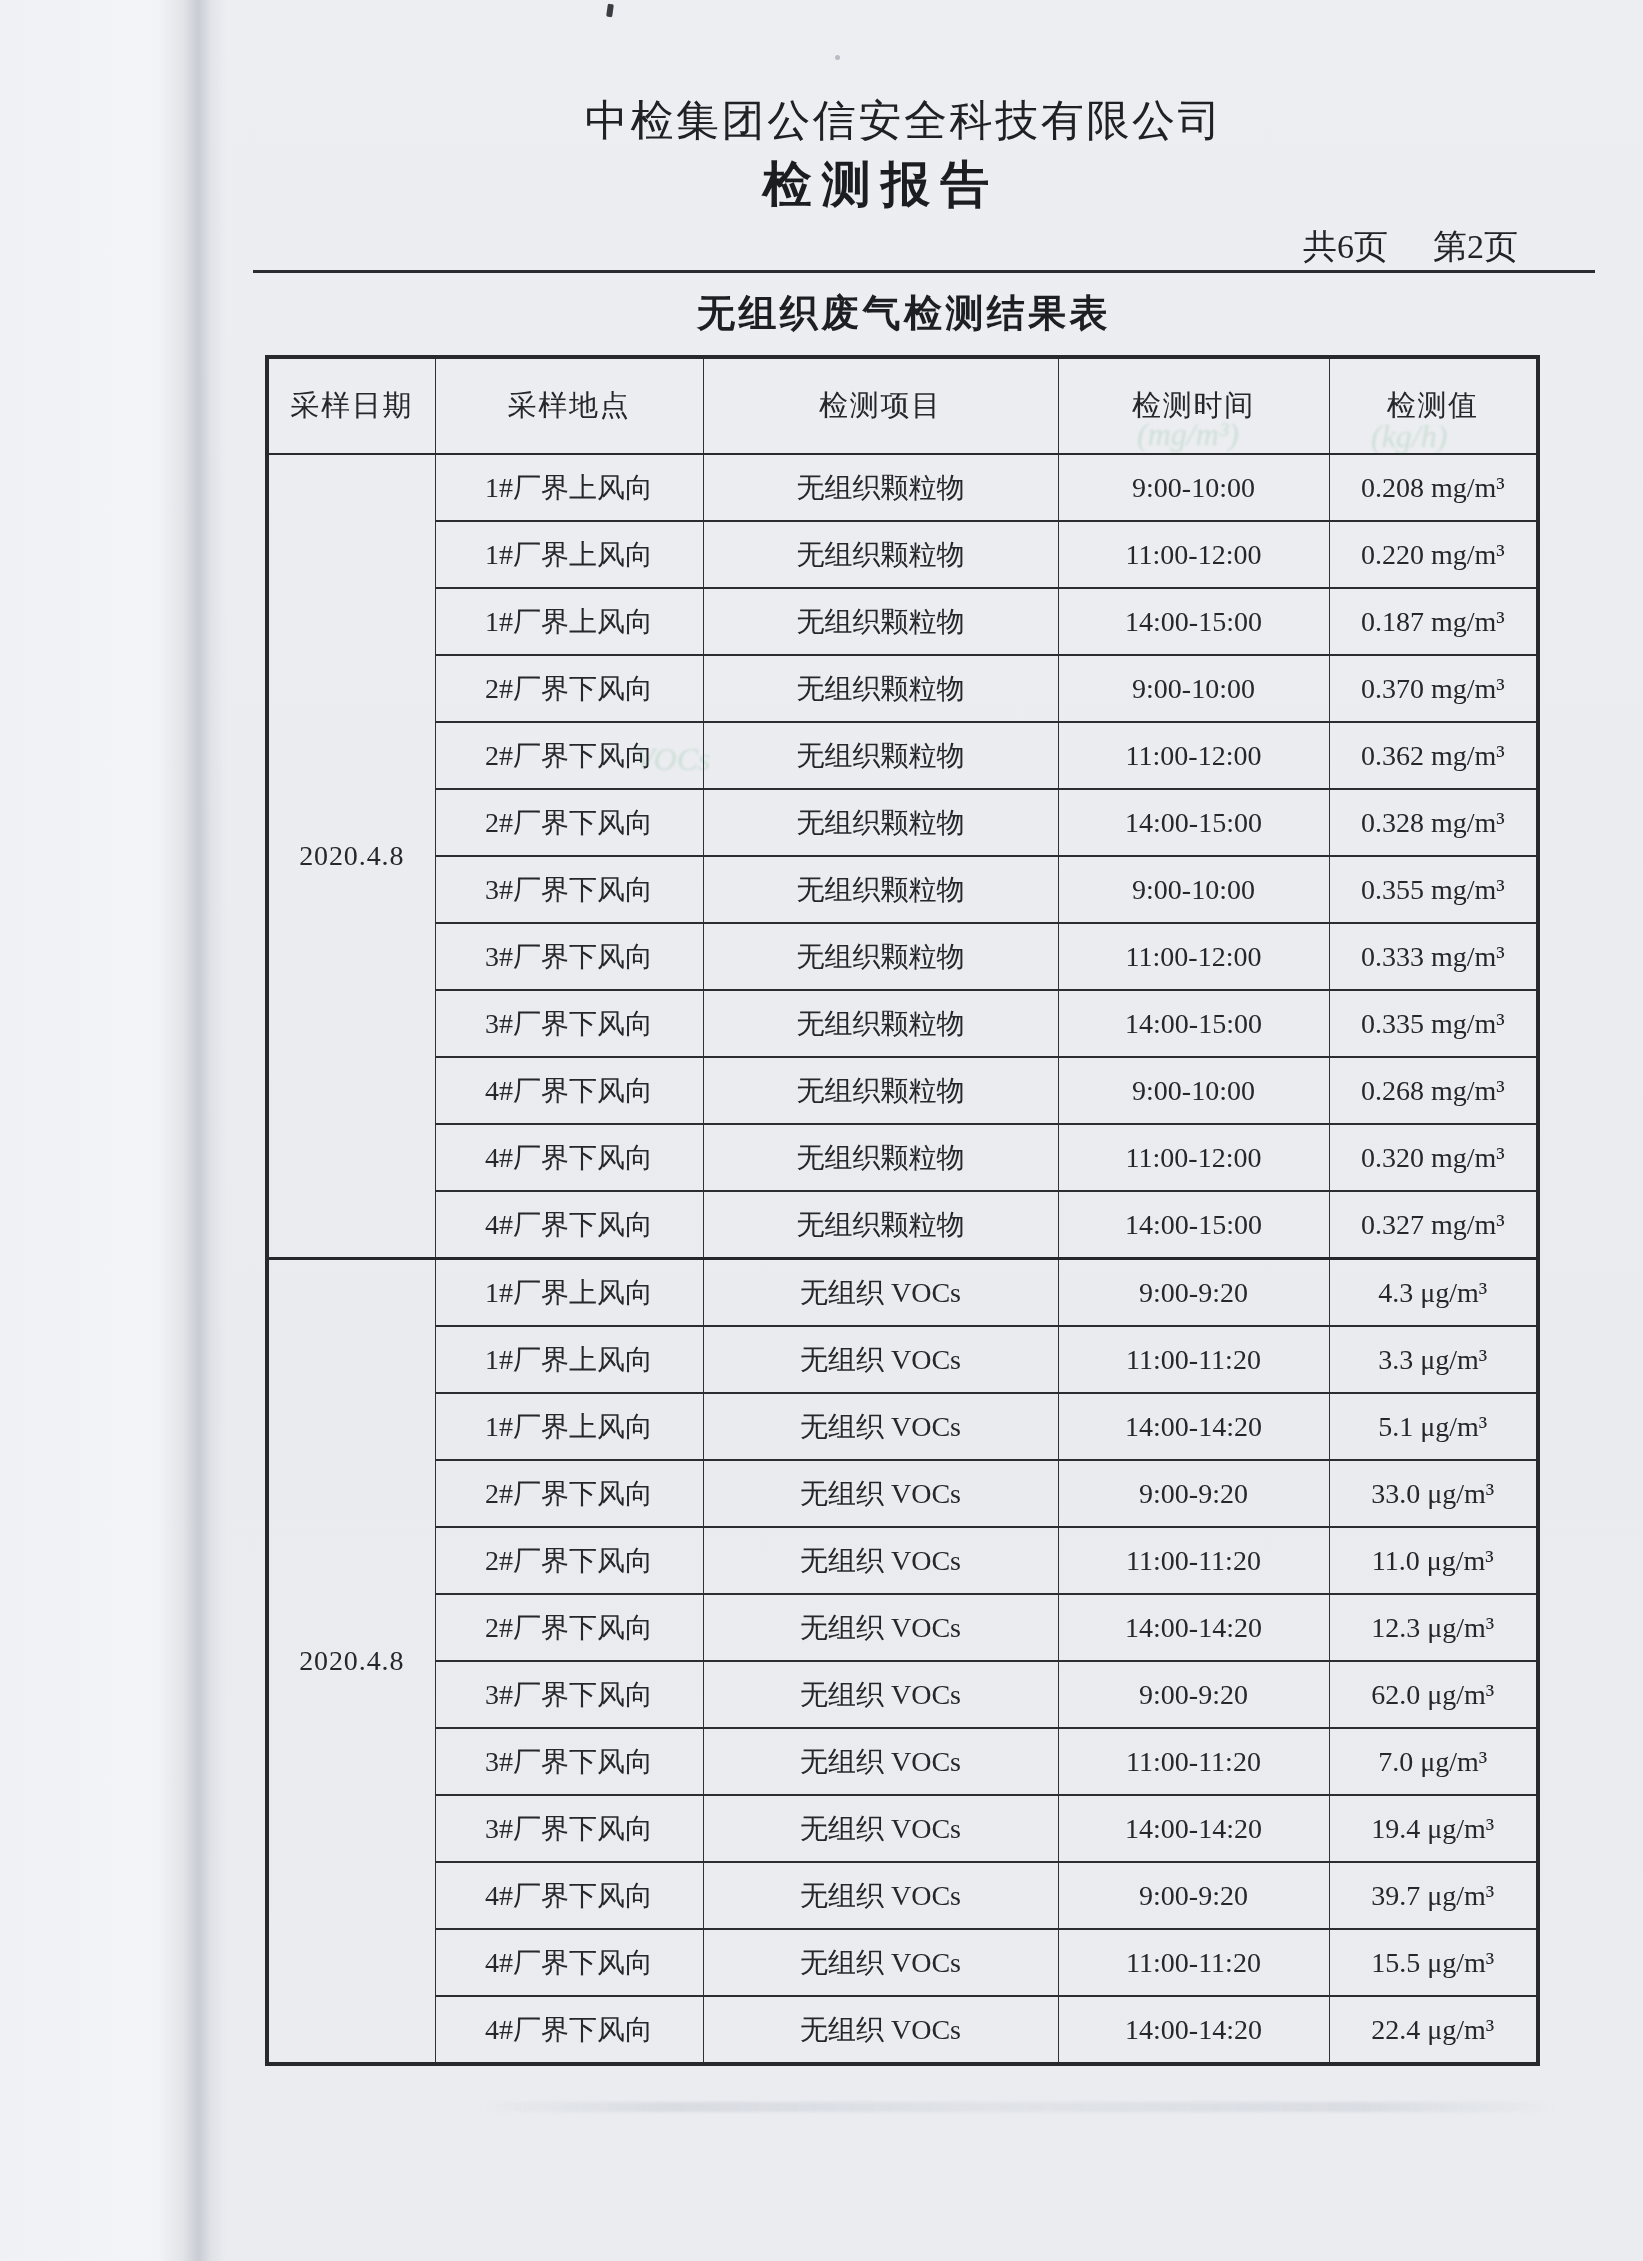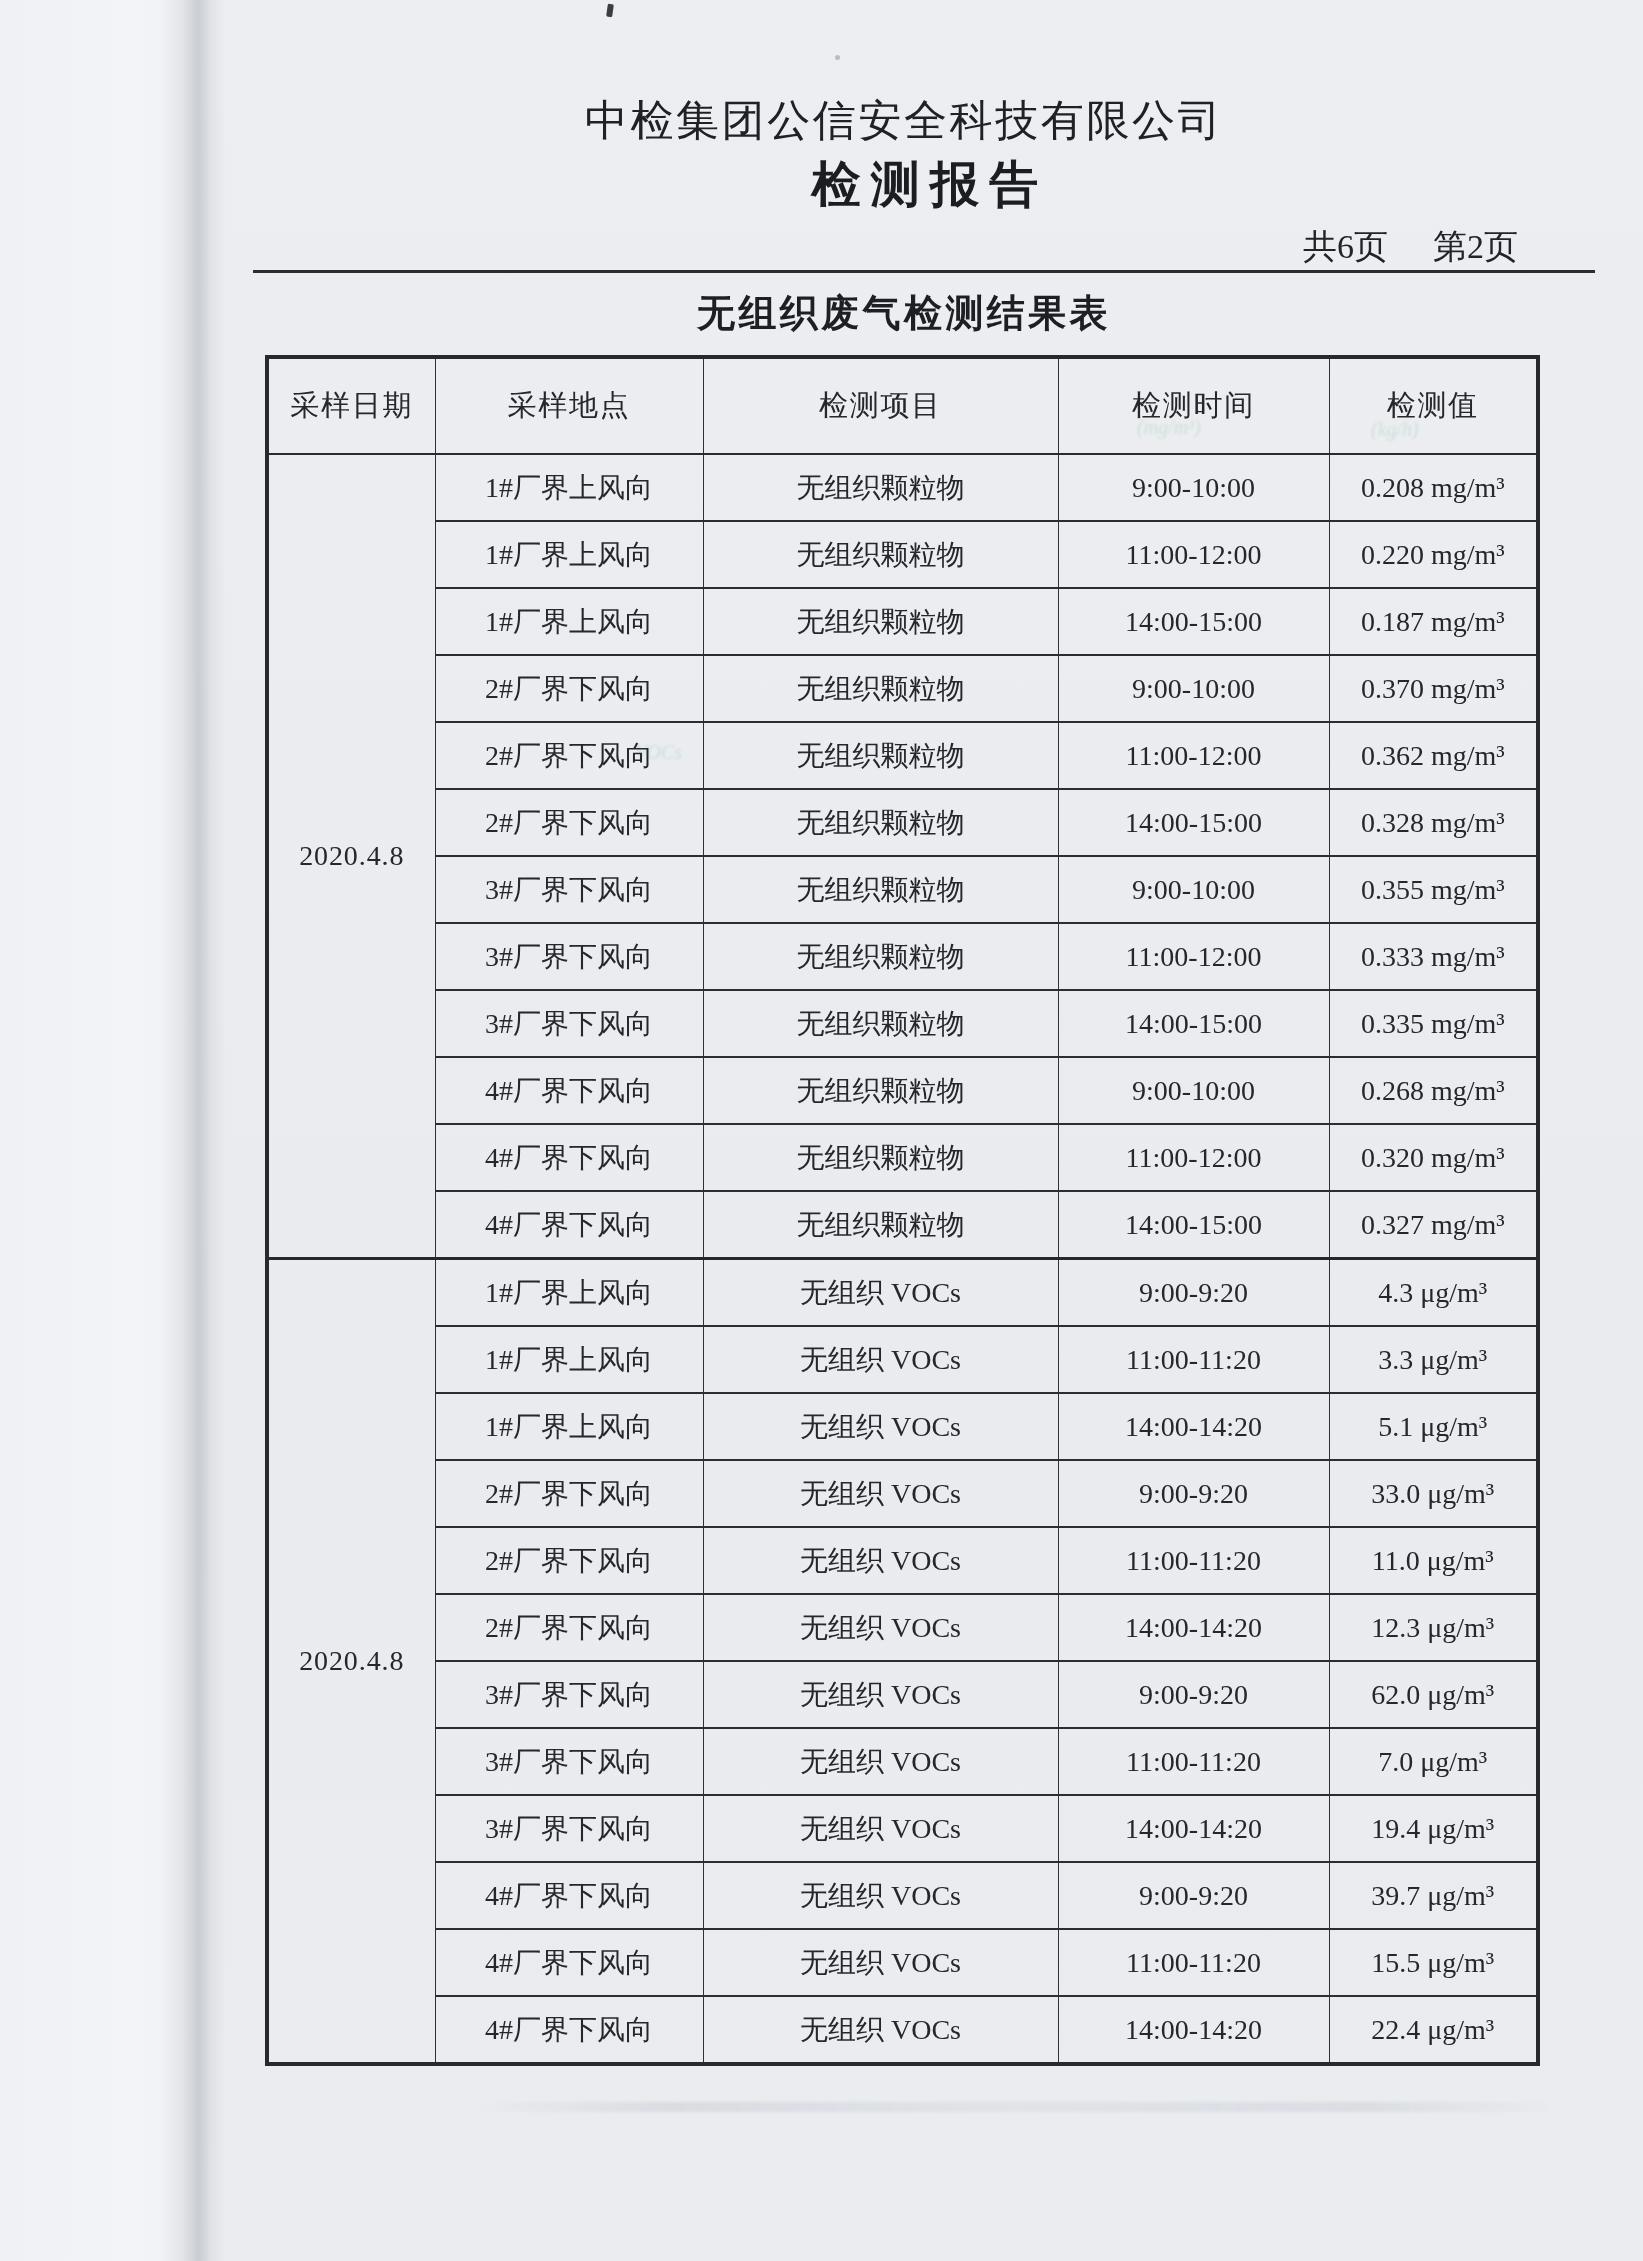--- a/index.html
+++ b/index.html
@@ -17,21 +17,21 @@
   .crease { position:absolute; left:159px; top:0; width:67px; height:2261px;
     background:linear-gradient(90deg,rgba(255,255,255,0) 0%,rgba(110,116,130,0.10) 35%,rgba(100,106,122,0.26) 58%,rgba(130,136,150,0.10) 78%,rgba(255,255,255,0) 100%); }
 
   .speck { position:absolute; }
   .speck.s1 { left:607px; top:4.3px; width:6px; height:13px; background:#3c3c42; border-radius:1.7px; transform:rotate(8deg); }
   .speck.s2 { left:835px; top:55px; width:5.1px; height:5.1px; background:#b7bcc5; border-radius:50%; }
 
   
   .company { position:absolute; left:904px; top:92px; transform:translateX(-50%);
     font-size:43px; letter-spacing:2.6px; white-space:nowrap; color:#202125; }
-  .doc-title { position:absolute; left:930px; top:152px; transform:translateX(-50%);
+  .doc-title { position:absolute; left:881px; top:152px; transform:translateX(-50%);
     font-size:49px; font-weight:bold; letter-spacing:10.3px; white-space:nowrap; color:#1c1d21; }
   .report-no { position:absolute; left:257px; top:224px; font-size:34px; white-space:nowrap; }
   .report-no .no-val { margin-left:15.4px; letter-spacing:0.9px; }
   .pagination { position:absolute; right:125px; top:224px; font-size:34px; white-space:nowrap; }
   .pagination .gap { display:inline-block; width:45px; }
   .rule { position:absolute; left:253px; top:270px; width:1342px; height:3.4px; background:#2c2d31; }
   .table-title { position:absolute; left:904px; top:288px; transform:translateX(-50%);
     font-size:38px; font-weight:bold; letter-spacing:3.4px; white-space:nowrap; color:#1e1f23; }
 
   
@@ -43,21 +43,21 @@
   .report-table { border:4.3px solid #28292d; }
   .report-table thead th { height:94px; font-size:29px; font-weight:normal;
     letter-spacing:1.7px; border-bottom:2.6px solid #2a2b2f; }
   .report-table tbody td { height:65px; font-size:28px; }
   .report-table tbody tr { border-top:2.6px solid #2c2d31; }
   .report-table tbody tr.group-start td { border-top:3.4px solid #26272b; }
   .date-cell { font-size:29px; letter-spacing:0.9px; }
 
   
   .ghost { position:absolute; color:#15803d; opacity:0.13; filter:blur(0.9px);
-    font-size:20px; white-space:nowrap;font-style:italic; }
+    font-size:32px; white-space:nowrap;font-style:italic; }
   .smudge { position:absolute; left:479px; top:2102px; width:1078px; height:10.3px;
     filter:blur(1.7px);
     background:linear-gradient(90deg,rgba(130,140,160,0) 0%,rgba(130,140,160,0.16) 18%,rgba(130,140,160,0.09) 50%,rgba(130,140,160,0.15) 82%,rgba(130,140,160,0) 100%); }
 </style>
 </head>
 <body>
 
 <div class="page">
   <div class="left-strip"></div>
   <div class="crease"></div>

